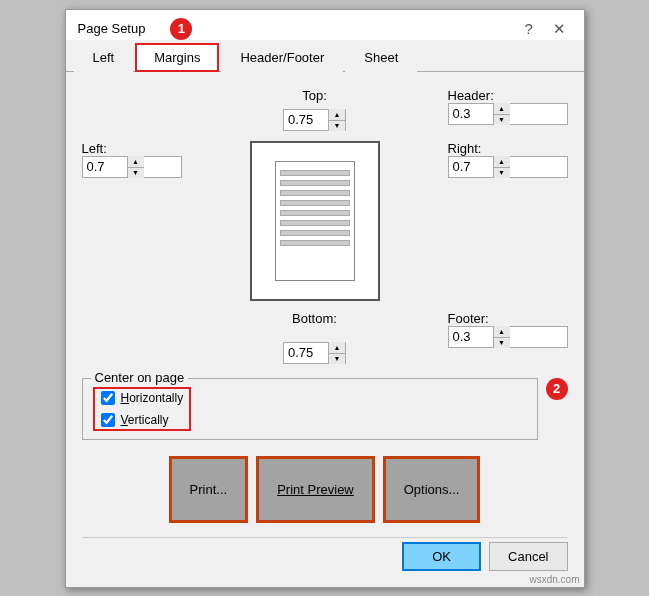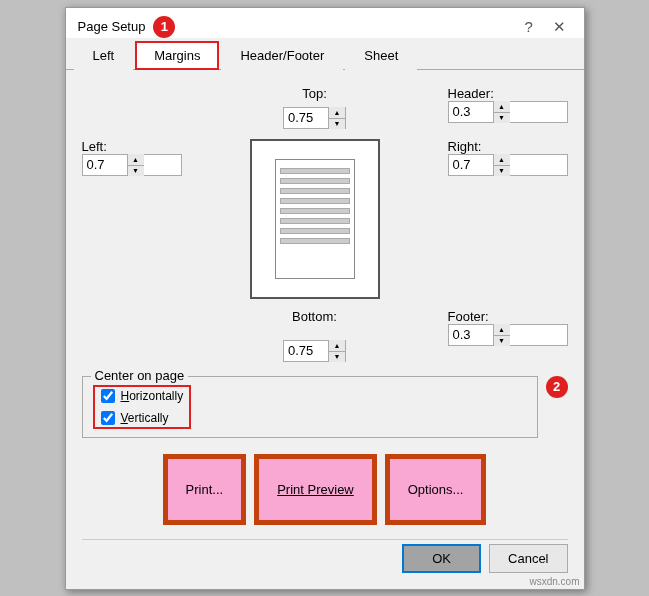--- a/index.html
+++ b/index.html
@@ -25,21 +25,21 @@
       background: #ffffff;
       display: flex;
       align-items: center;
       justify-content: space-between;
       padding: 8px 12px 0 12px;
       border-bottom: none;
     }
     .title-bar-left {
       display: flex;
       align-items: center;
-      gap: 8px;
+      gap: 25px;
     }
     .title-text {
       font-size: 13px;
       font-weight: normal;
       color: #000;
     }
     .badge-circle {
       width: 22px;
       height: 22px;
       background: #e02020;
@@ -248,40 +248,40 @@
     }
 
     .action-buttons {
       display: flex;
       justify-content: center;
       gap: 8px;
       margin-bottom: 14px;
     }
     .action-btn {
       padding: 23px 18px;
-      border: 5px solid #c2410c;
-      background: #f9a8d4;
+      border: 3px solid #c2410c;
+      background: #a3a3a3;
       cursor: pointer;
       font-size: 13px;
     }
     .print-preview-btn {
       text-decoration: underline;
     }
 
     .ok-cancel-row {
       display: flex;
       justify-content: flex-end;
       gap: 8px;
       padding-top: 4px;
       border-top: 1px solid #ccc;
     }
     .ok-btn {
       padding: 5px 28px;
       border: 2px solid #0078d7;
-      background: #a3a3a3;
+      background: #7dd3fc;
       cursor: pointer;
       font-size: 13px;
       color: #000;
     }
     .cancel-btn {
       padding: 5px 18px;
       border: 1px solid #aaa;
       background: #e8e8e8;
       cursor: pointer;
       font-size: 13px;

